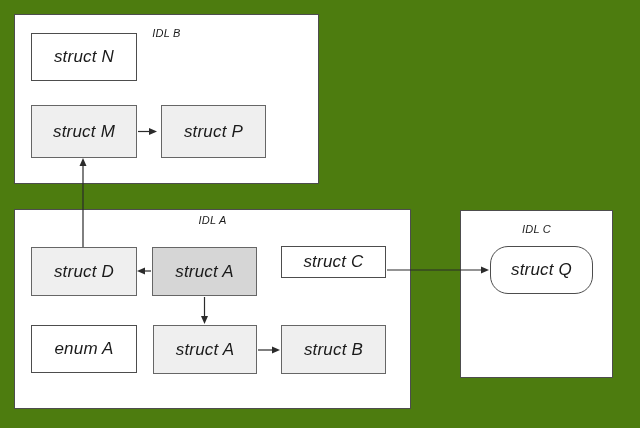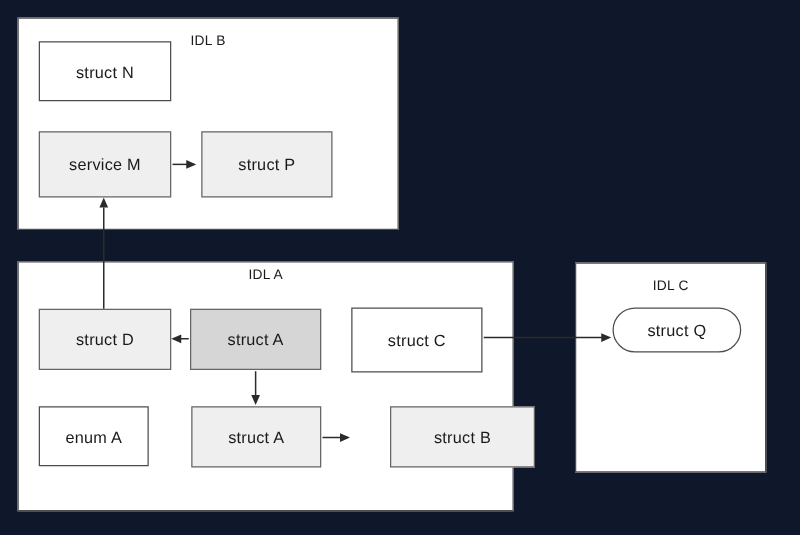--- a/index.html
+++ b/index.html
@@ -7,22 +7,23 @@
     padding: 0;
     background: #ffffff;
   }
   body {
     font-family: "Liberation Sans", sans-serif;
   }
   #canvas {
     position: relative;
     width: 640px;
     height: 428px;
-    background: #0f172a;
+    background: #4d7c0f;
     overflow: hidden;
+    font-style: italic;
   }
 
   
   .container {
     position: absolute;
     box-sizing: border-box;
     background: #ffffff;
     border: 1px solid #4d4d4d;
   }
   .container-label {
@@ -36,21 +37,21 @@
     white-space: nowrap;
   }
 
   
   .node {
     position: absolute;
     box-sizing: border-box;
     display: flex;
     align-items: center;
     justify-content: center;
-    font-size: 13px;
+    font-size: 17px;
     color: #1a1a1a;
     letter-spacing: 0.2px;
     white-space: nowrap;
   }
   .node.plain {
     background: #ffffff;
     border: 1px solid #4d4d4d;
   }
   .node.light {
     background: #efefef;
@@ -94,44 +95,44 @@
   </div>
 
   <div class="container" id="c-idl-c" style="left: 460px; top: 210px; width: 153px; height: 168px; padding-left: 41px;">
     <div class="container-label" style="top: 12px;">IDL C</div>
   </div>
 
   <div class="node plain" id="n-struct-n" style="left: 31px; top: 33px; width: 106px; height: 48px;">
       <span>struct N</span>
     </div>
   <div class="node light" id="n-struct-m" style="left: 31px; top: 105px; width: 106px; height: 53px;">
-      <span>service M</span>
+      <span>struct M</span>
     </div>
   <div class="node light" id="n-struct-d" style="left: 31px; top: 247px; width: 106px; height: 49px;">
       <span>struct D</span>
     </div>
   <div class="node light" id="n-struct-p" style="left: 161px; top: 105px; width: 105px; height: 53px;">
       <span>struct P</span>
     </div>
   <div class="node dark" id="n-service-a" style="left: 152px; top: 247px; width: 105px; height: 49px;">
       <span>struct A</span>
     </div>
-  <div class="node plain" id="n-struct-c" style="left: 281px; top: 246px; width: 105px; height: 52px;">
+  <div class="node plain" id="n-struct-c" style="left: 281px; top: 246px; width: 105px; height: 32px;">
       <span>struct C</span>
     </div>
-  <div class="node plain" id="n-enum-a" style="left: 31px; top: 325px; width: 88px; height: 48px;">
+  <div class="node plain" id="n-enum-a" style="left: 31px; top: 325px; width: 106px; height: 48px;">
       <span>enum A</span>
     </div>
   <div class="node light" id="n-struct-a" style="left: 153px; top: 325px; width: 104px; height: 49px;">
       <span>struct A</span>
     </div>
-  <div class="node light" id="n-struct-b" style="left: 281px; top: 325px; width: 116px; height: 49px; margin-left: 31px;">
+  <div class="node light" id="n-struct-b" style="left: 281px; top: 325px; width: 105px; height: 49px;">
       <span>struct B</span>
     </div>
-  <div class="node plain" id="n-struct-q" style="left: 490px; top: 246px; width: 103px; height: 36px; border-radius: 18px;">
+  <div class="node plain" id="n-struct-q" style="left: 490px; top: 246px; width: 103px; height: 48px; border-radius: 18px;">
       <span>struct Q</span>
     </div>
 
   <svg class="edge-layer" id="edge-layer" viewBox="0 0 640 428">
       <g>
         <path d="M 138 131.5 L 155 131.5" class="edge-line"></path>
         <polygon points="157,131.5 149,128 149,135" class="edge-head"></polygon>
       </g>
       <g>
         <path d="M 83 247 L 83 166" class="edge-line"></path>

